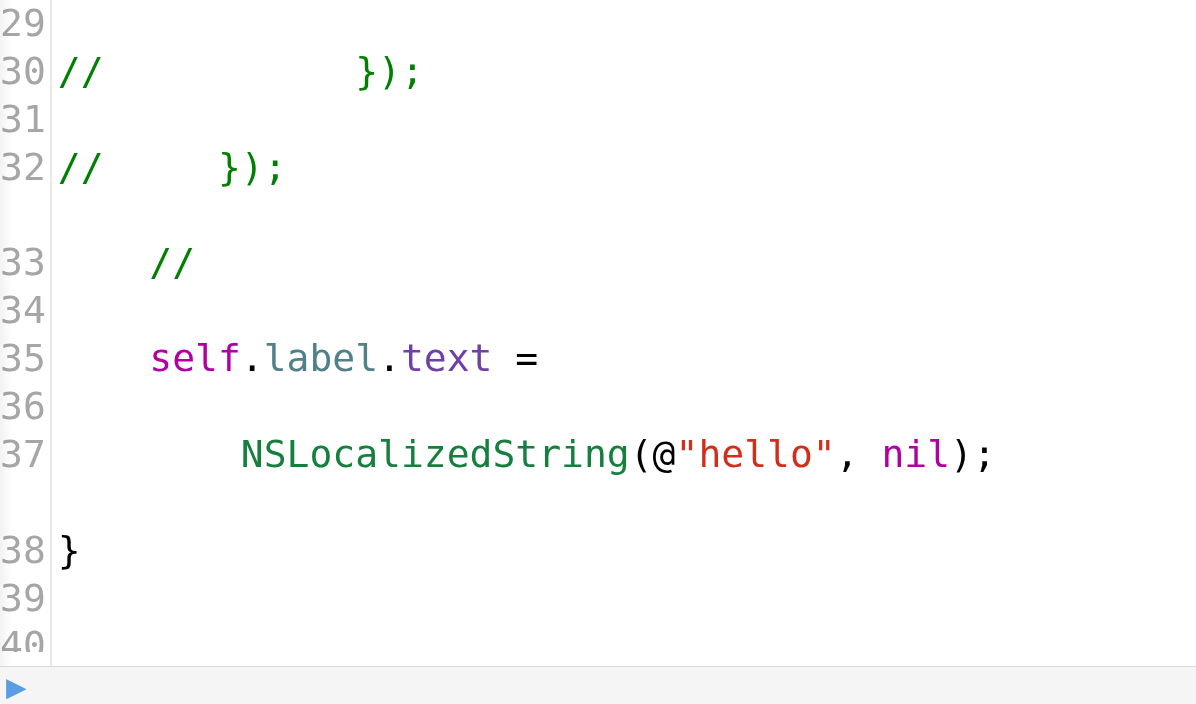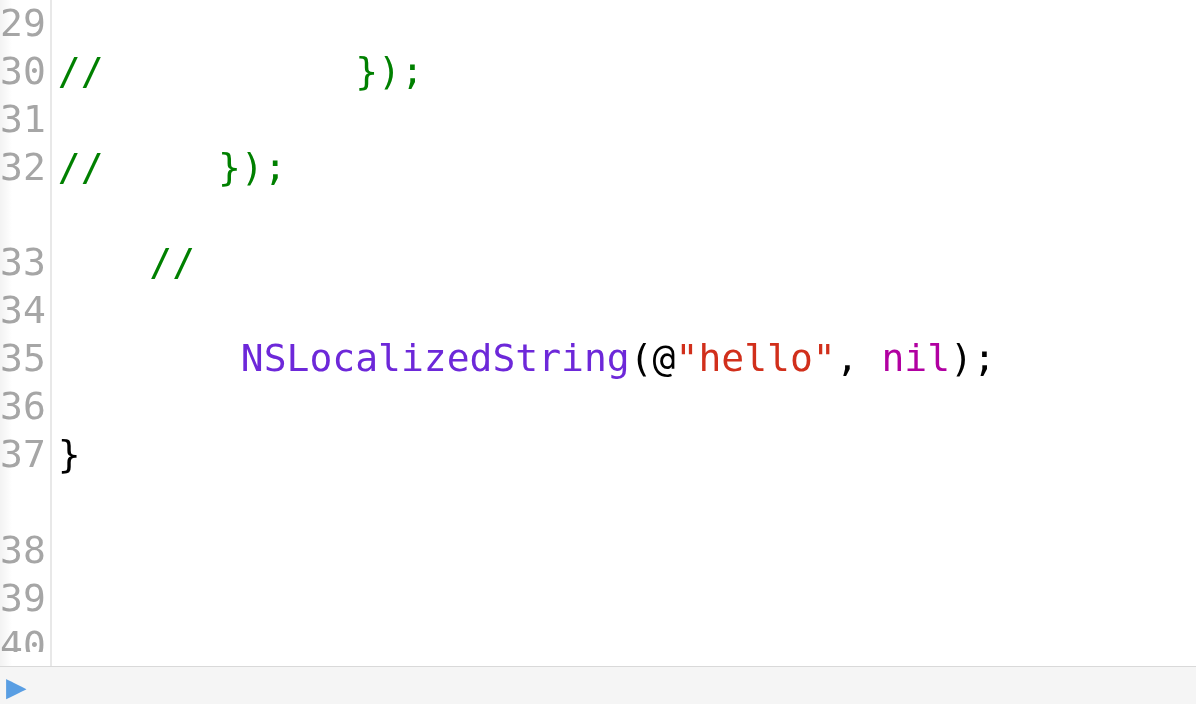--- a/index.html
+++ b/index.html
@@ -43,21 +43,21 @@
   .line { display: block; }
   .gline { display: block; height: 1.26em; }
   .gline.tall { height: 2.52em; } 
   .hcut { height: 0.78em; overflow: hidden; } 
 
   
   .c-comment { color: #008000; }   
   .c-keyword { color: #B100A1; }   
   .c-prop    { color: #508187; }   
   .c-member  { color: #6F41A7; }   
-  .c-func    { color: #6d28d9; }   
+  .c-func    { color: #15803d; }   
   .c-str     { color: #D12F1B; }   
   .c-plain   { color: #000000; }
 
   .bottom-bar {
     position: absolute;
     left: 0; right: 0; bottom: 0;
     height: 38px;
     background: #F5F5F5;
     border-top: 1px solid #D9D9D9;
     display: flex;
@@ -94,20 +94,21 @@
       <span class="gline tall">37</span>
       <span class="gline">38</span>
       <span class="gline">39</span>
       <span class="gline hcut">40</span>
     </div>
 
     <div class="code">
 <span class="line"><span class="c-comment">//           });</span></span>
 <span class="line"><span class="c-comment">//     });</span></span>
 <span class="line"><span class="c-plain">    </span><span class="c-comment">//</span></span>
+<span class="line"><span class="c-plain">    </span><span class="c-keyword">self</span><span class="c-plain">.</span><span class="c-prop">label</span><span class="c-plain">.</span><span class="c-member">text</span><span class="c-plain"> = </span></span>
 <span class="line"><span class="c-plain">        </span><span class="c-func">NSLocalizedString</span><span class="c-plain">(@</span><span class="c-str">"hello"</span><span class="c-plain">, </span><span class="c-keyword">nil</span><span class="c-plain">);</span></span>
 <span class="line"><span class="c-plain">}</span></span>
 <span class="line"><span class="c-plain"> </span></span>
 
 
 
 
 
 
 

